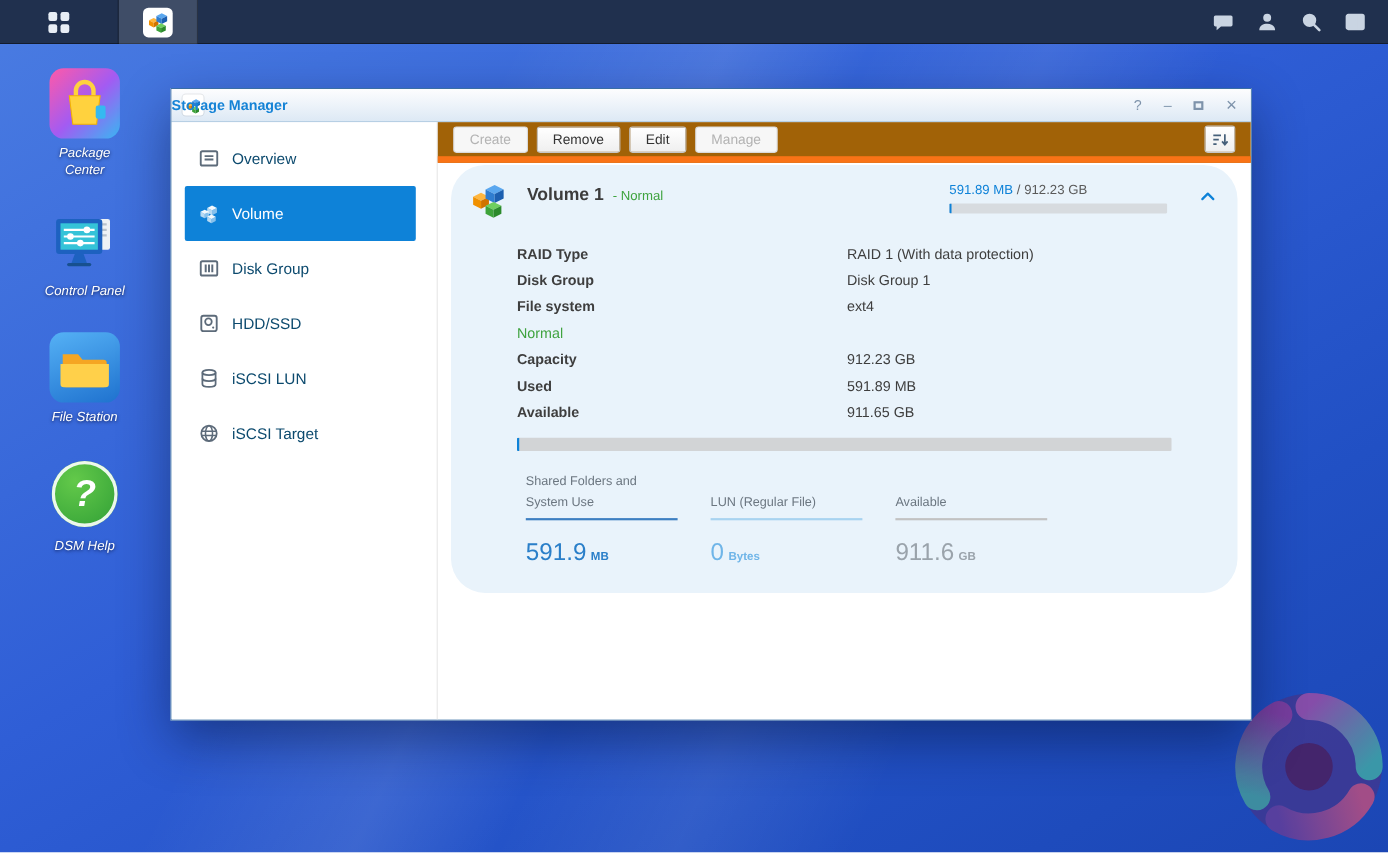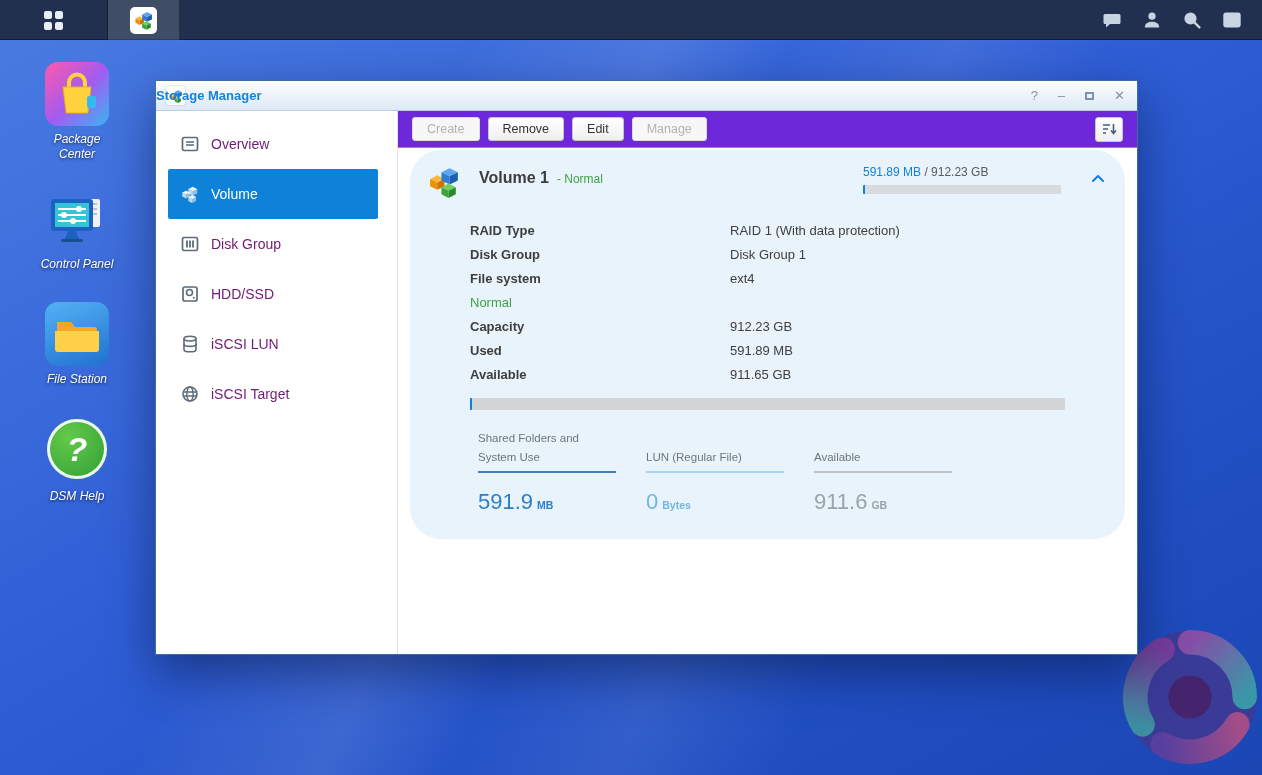--- a/index.html
+++ b/index.html
@@ -66,29 +66,29 @@
   .win-controls { margin-left:auto; display:flex; align-items:center; gap:16px; z-index:2; }
   .win-controls .wc { border:none; background:transparent; cursor:pointer;
     color:#7e93ab; font-size:13px; line-height:1; padding:2px; }
   .wc .maxbox { display:inline-block; width:9px; height:8px; border:2px solid #7e93ab; }
 
   .win-body { flex:1; display:flex; min-height:0; }
 
   
   .sidebar { width:242px; flex:0 0 242px; background:#fff; border-right:1px solid #e3e3e3; padding-top:8px; }
   .side-item { height:50px; margin:0 19px 0 12px; display:flex; align-items:center;
-    padding-left:12px; gap:11px; font-size:14px; color:#701a75; cursor:pointer; border-radius:2px; }
+    padding-left:12px; gap:11px; font-size:14px; color:#0c4a6e; cursor:pointer; border-radius:2px; }
   .side-item svg { width:20px; height:20px; color:#5d6b7a; flex:0 0 20px; }
   .side-item.active { background:var(--accent); color:#fff; }
   .side-item.active svg { color:#fff; }
 
   
   .content { flex:1; display:flex; flex-direction:column; min-width:0; background:#fff; }
   .toolbar { height:37px; flex:0 0 37px; display:flex; align-items:center;
-    padding:0 14px; background:#6d28d9; border-bottom:1px solid #f97316; }
+    padding:0 14px; background:#a16207; border-bottom:6px solid #f97316; }
   .tb-button { margin-right:8px; padding:4px 14px; font-size:12.5px; color:#333;
     border:1px solid #c6c6c6; border-radius:3px; cursor:pointer;
     background:linear-gradient(#fff,#efefef); }
   .tb-button.disabled { color:#b3b3b3; border-color:#dadada; background:#f7f7f7; }
   .sort-btn { margin-left:auto; width:28px; height:25px; border:1px solid #c6c6c6;
     border-radius:3px; background:linear-gradient(#fff,#efefef); cursor:pointer;
     display:flex; align-items:center; justify-content:center; }
 
   
   .panel { margin:2px 12px 0 12px; background:#e9f3fb; padding-bottom:24px;border-radius:31px; }
@@ -100,21 +100,21 @@
   .usage { margin-left:auto; margin-right:28px; margin-top:2px; width:198px; }
   .usage-text { font-size:12px; white-space:nowrap; }
   .usage-text .used { color:var(--accent); }
   .usage-text .total { color:#5a5a5a; }
   .usage-bar { margin-top:6px; width:198px; height:9px; background:#d7dbdf; border-radius:1px; overflow:hidden; }
   .usage-bar i { display:block; height:100%; width:2px; background:var(--accent); }
   .collapse-btn { border:none; background:transparent; cursor:pointer; margin-top:6px; padding:2px; }
 
   .details { margin:14px 0 0 60px; }
   .drow { display:flex; height:24px; align-items:center; font-size:13px; color:#3e3e3e; }
-  .drow .dl { width:260px; font-weight:bold; }
+  .drow .dl { width:300px; font-weight:bold; }
   .drow .dv.green { color:var(--green); }
 
   .bigbar { margin:12px 60px 0 60px; height:12px; background:#d2d4d6; border-radius:1px; overflow:hidden; }
   .bigbar i { display:block; height:100%; width:2px; background:var(--accent); }
 
   .stats { margin:20px 0 0 68px; display:flex; gap:30px; }
   .stat { width:138px; }
   .stat .lbls { height:36px; display:flex; flex-direction:column; justify-content:flex-end;
     font-size:11.5px; color:#6b7680; line-height:1.6; }
   .stat .rule { margin-top:5px; border-bottom:2px solid #c2c2c2; }

